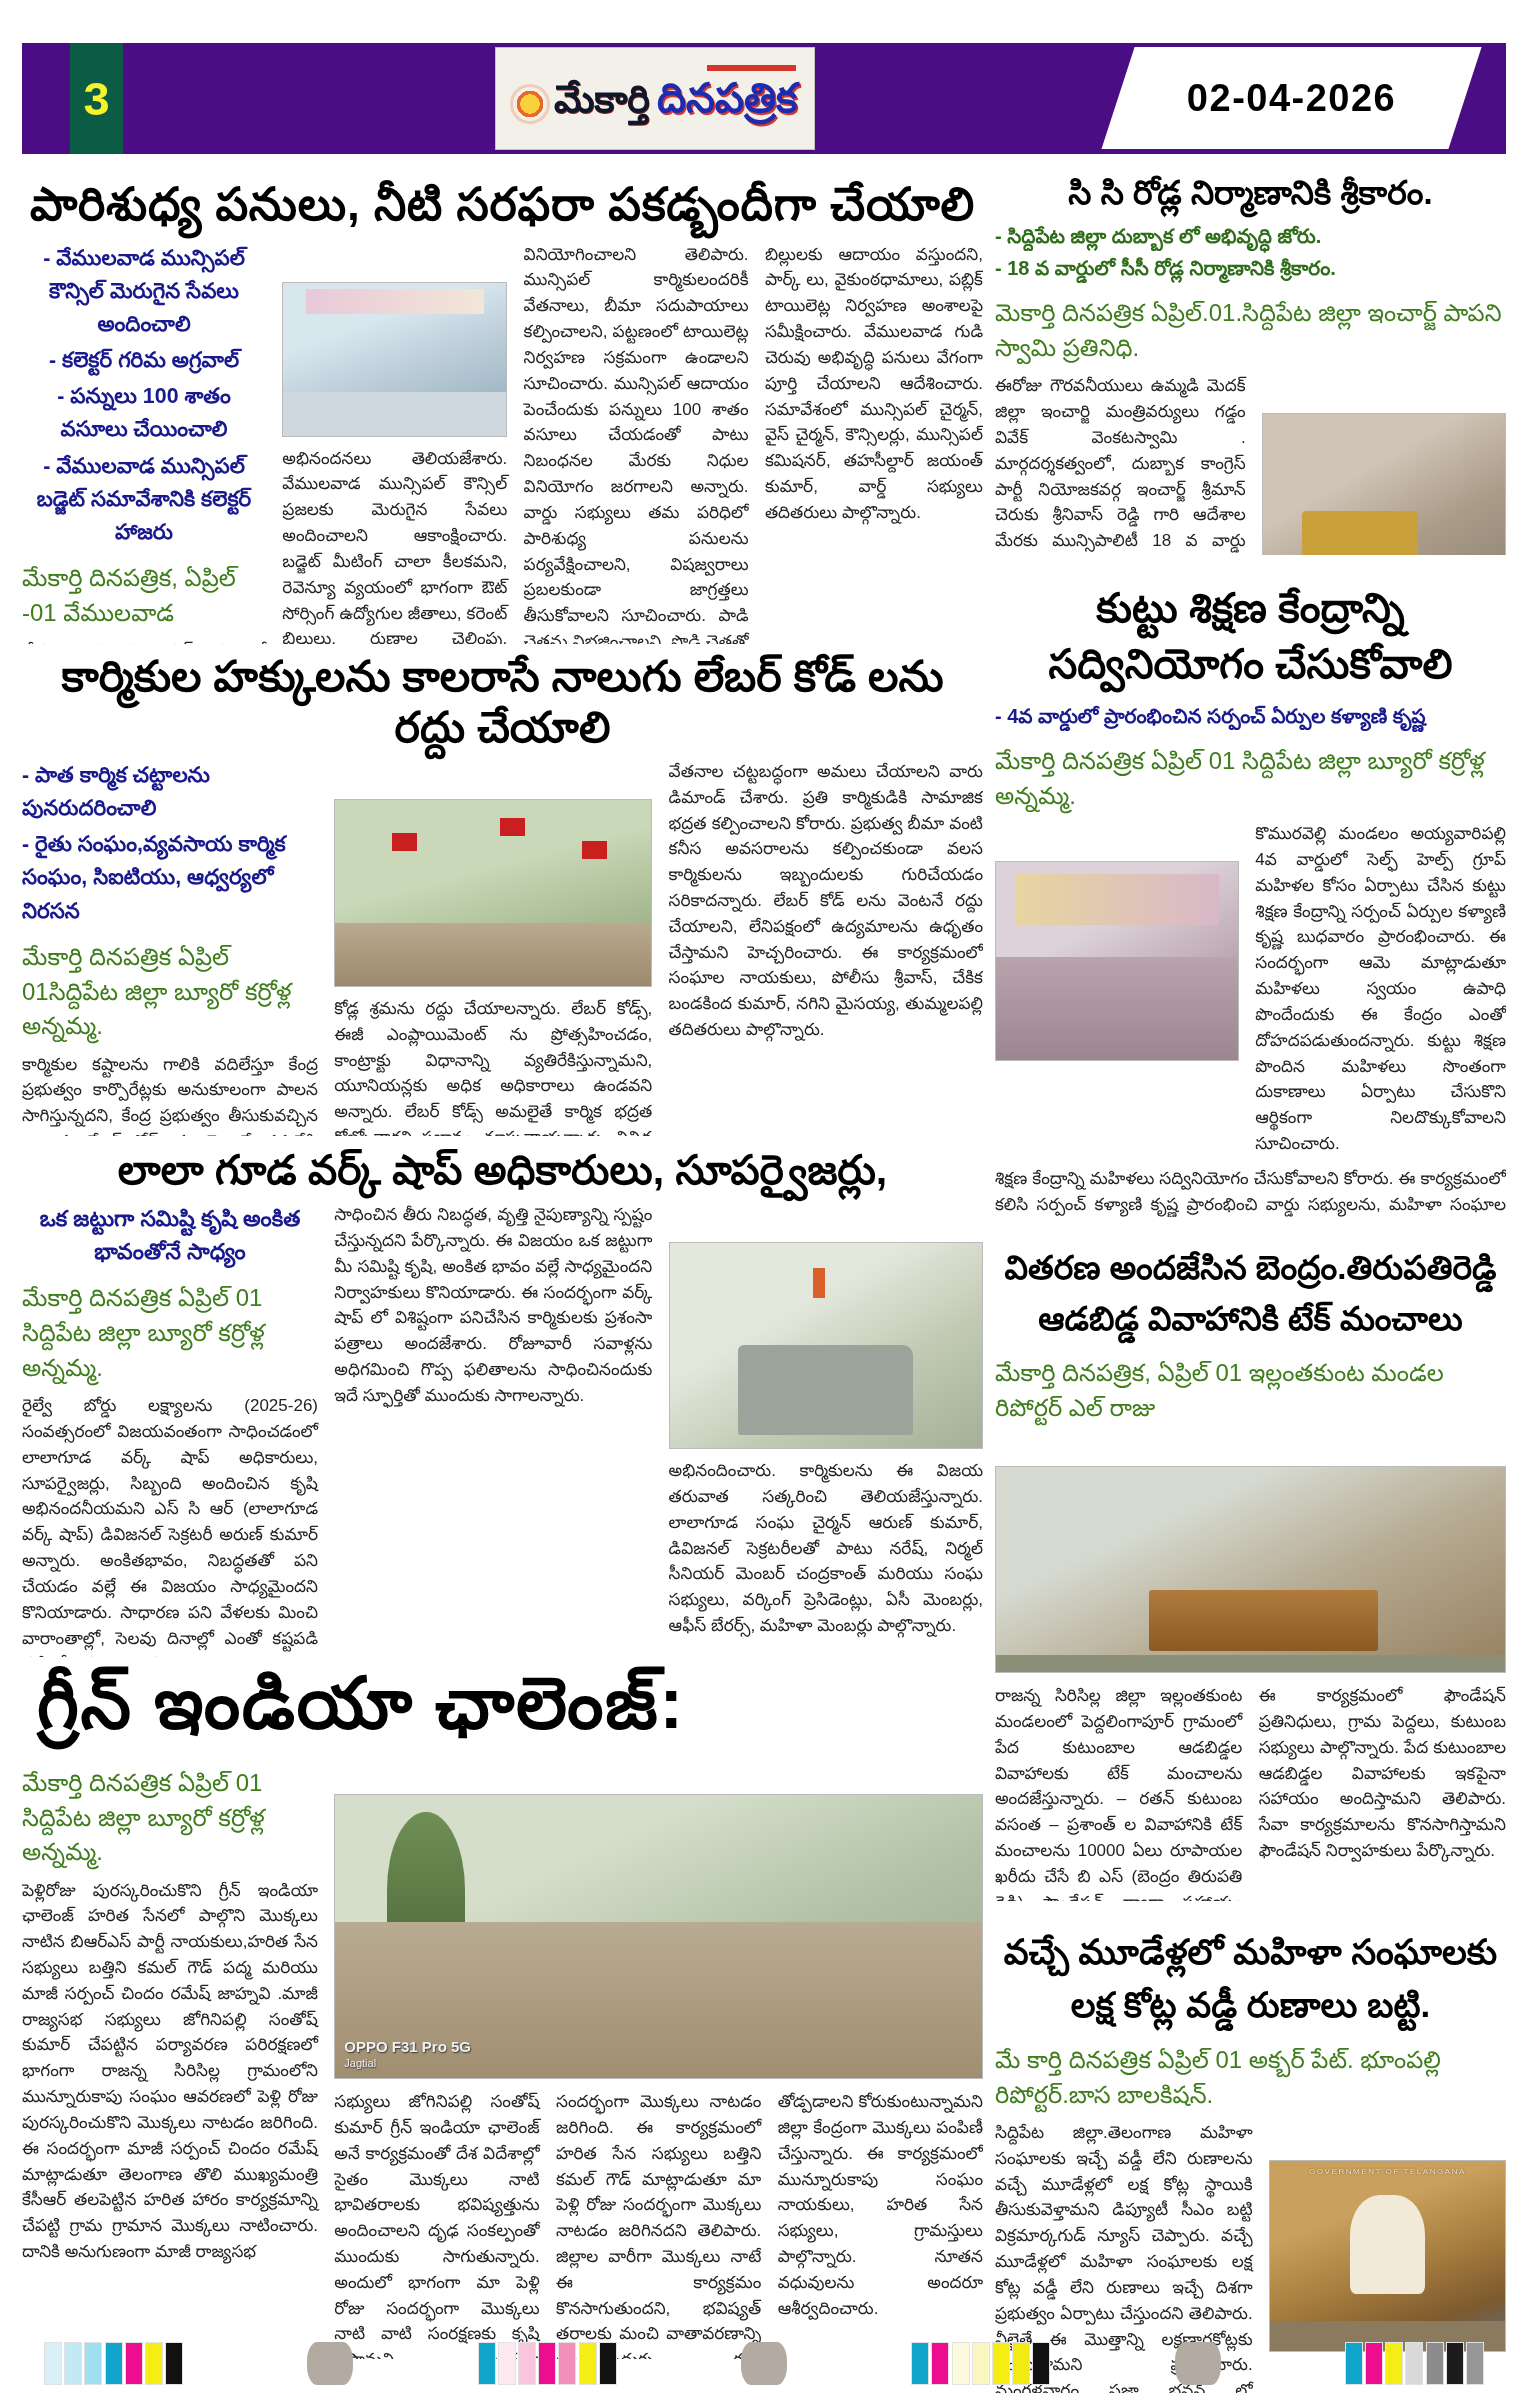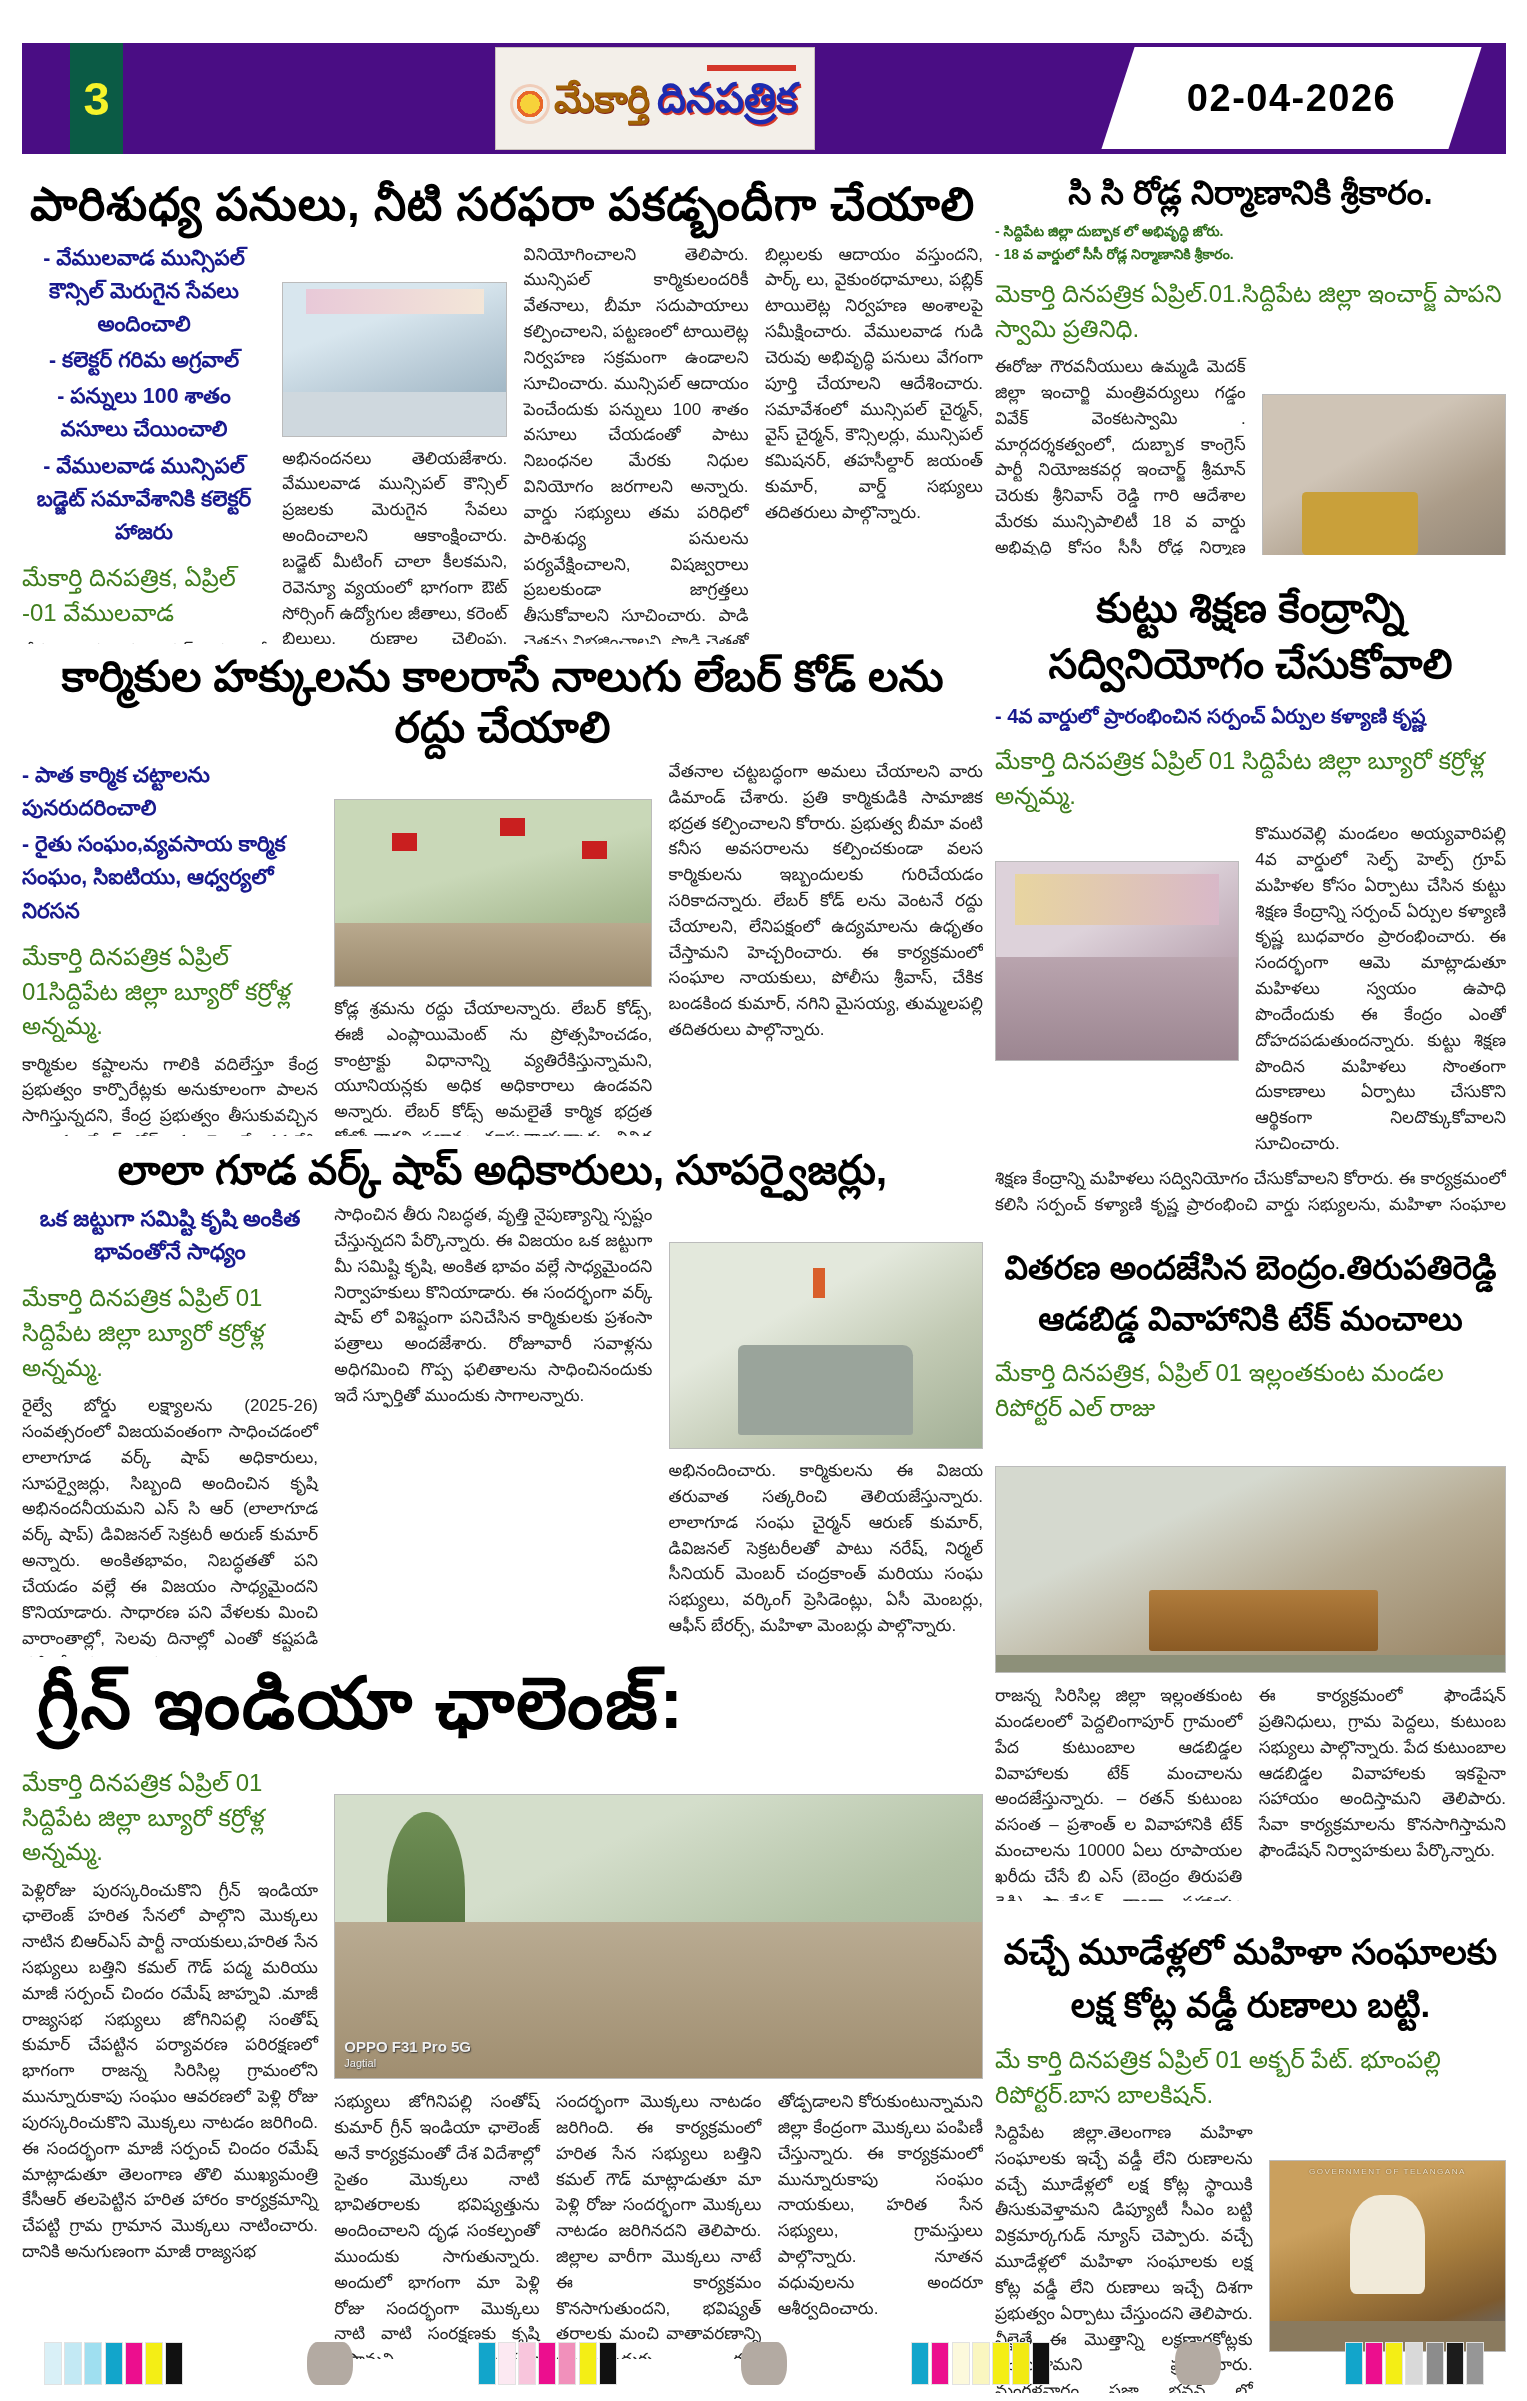--- a/index.html
+++ b/index.html
@@ -13,41 +13,41 @@
   .pagenum-box{position:absolute;left:48px;top:0;bottom:0;width:53px;background:#0b5b45;
     display:flex;align-items:center;justify-content:center;}
   .pagenum-box span{color:#f7f32a;font-size:47px;font-weight:bold;}
   .masthead-box{position:absolute;left:473px;top:3.7px;bottom:3.7px;width:318px;background:#f3efe9;
     border:1.5px solid #c9c2bb;display:flex;flex-direction:column;align-items:center;justify-content:center;}
   .masthead-fineprint{height:6px;width:89px;background:#d4372a;margin-bottom:4.4px;align-self:flex-end;margin-right:18px;}
   .masthead-line{display:flex;align-items:center;gap:7.4px;}
   .masthead-sun{width:34px;height:34px;border-radius:50%;
     background:radial-gradient(circle,#f7d23a 0 40%,#e8672a 41% 55%,transparent 56%);
     box-shadow:0 0 0 3px rgba(232,103,42,.25);}
-  .masthead-w1{color:#a16207;font-size:38px;font-weight:900;text-shadow:0.7px 0.7px 0 #7e1f16;}
+  .masthead-w1{color:#0f172a;font-size:38px;font-weight:900;text-shadow:0.7px 0.7px 0 #7e1f16;}
   .masthead-w2{color:#1d2bb0;font-size:41px;font-weight:900;text-shadow:1.5px 1.5px 0 #d4372a;}
   .date-ribbon{position:absolute;right:41px;top:4.4px;bottom:4.4px;width:347px;background:#ffffff;
     transform:skewX(-18deg);display:flex;align-items:center;justify-content:center;}
   .date-ribbon span{transform:skewX(18deg);font-size:38px;font-weight:900;color:#000;letter-spacing:1.5px;}
   
   .content{position:absolute;left:22px;right:22px;top:171px;display:grid;grid-template-columns:961px 1fr;column-gap:12px;}
   .art{position:relative;overflow:hidden;}
   .hl{font-weight:900;color:#000;text-align:center;line-height:1.18;}
   .hl-1{font-size:46px;letter-spacing:0.7px;margin:6px 0 10.3px 0;}
   .hl-2{font-size:43px;margin:7.4px 0 6px 0;}
   .hl-3{font-size:41px;margin:10.3px 0 3px 0;}
   .hl-4{font-size:72px;text-align:left;padding-left:15px;margin:4.4px 0 7.4px 0;letter-spacing:1.5px;}
   .hl-r{font-size:33px;margin:3px 0 7.4px 0;}
   .hl-r2{font-size:41px;line-height:1.35;margin:7.4px 0 9px 0;}
   .hl-r3{font-size:33px;line-height:1.55;margin:6px 0 7.4px 0;}
   .hl-r4{font-size:35px;line-height:1.5;margin:6px 0 7.4px 0;text-align:center;}
   .bullets{color:#191a8e;font-weight:bold;font-size:21.4px;line-height:1.55;text-align:center;}
   .bullets.left{text-align:left;}
   .bullets div{margin-bottom:3px;}
-  .bullets-green{color:#2f6d1a;font-weight:bold;font-size:14px;line-height:1.6;text-align:left;}
+  .bullets-green{color:#2f6d1a;font-weight:bold;font-size:20px;line-height:1.6;text-align:left;}
   .subhead{color:#191a8e;font-weight:bold;font-size:22px;text-align:center;line-height:1.5;margin-bottom:13.3px;}
   .byline{color:#3f7d1c;font-size:24px;line-height:1.45;margin:12px 0 7.4px 0;}
   .body-txt{font-size:17px;line-height:1.52;text-align:justify;color:#222;}
   .cols{display:grid;column-gap:16.3px;}
   .photo{position:relative;width:100%;border:0.7px solid #bbb;box-sizing:border-box;margin-top:40px;}
   .photo .wm{position:absolute;left:9px;bottom:7.4px;color:#f0f0f0;font-weight:bold;font-size:15px;
     text-shadow:0.7px 0.7px 1.5px #333;line-height:1.3;}
   .photo .wm .wm2{font-size:11px;font-weight:normal;}
   .photo .seal-txt{position:absolute;top:6px;left:0;right:0;text-align:center;color:#f5e9cf;
     font-size:8.1px;letter-spacing:1.5px;text-shadow:0 0 1.5px #4a3213;}

